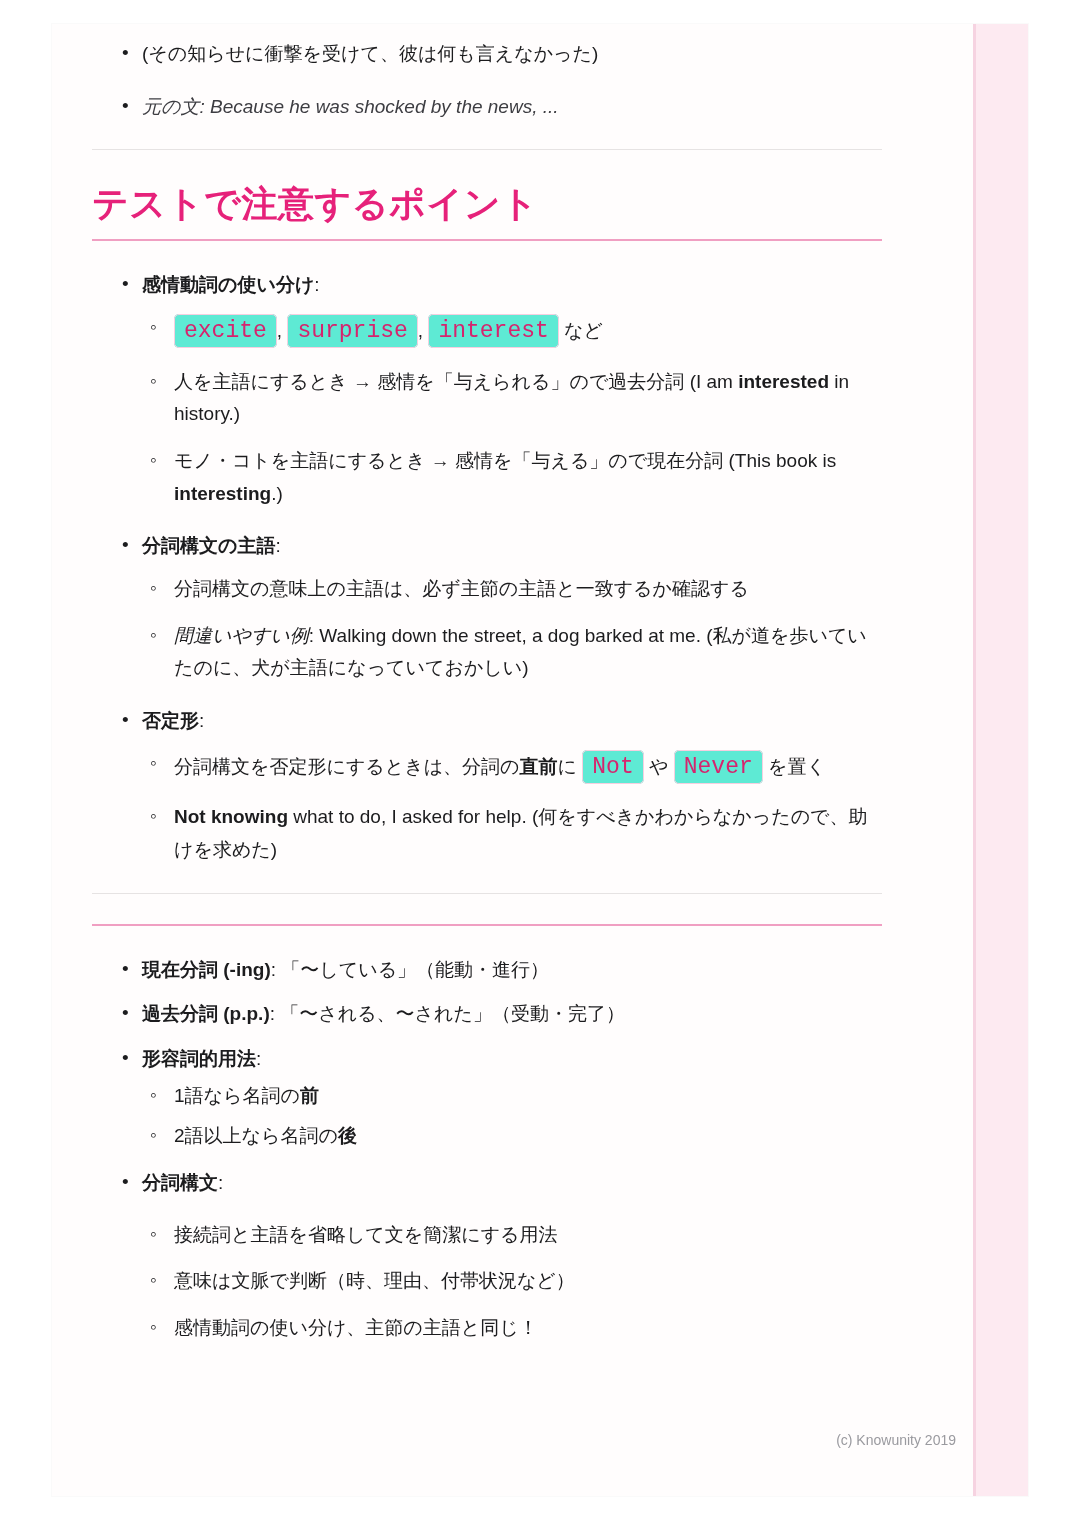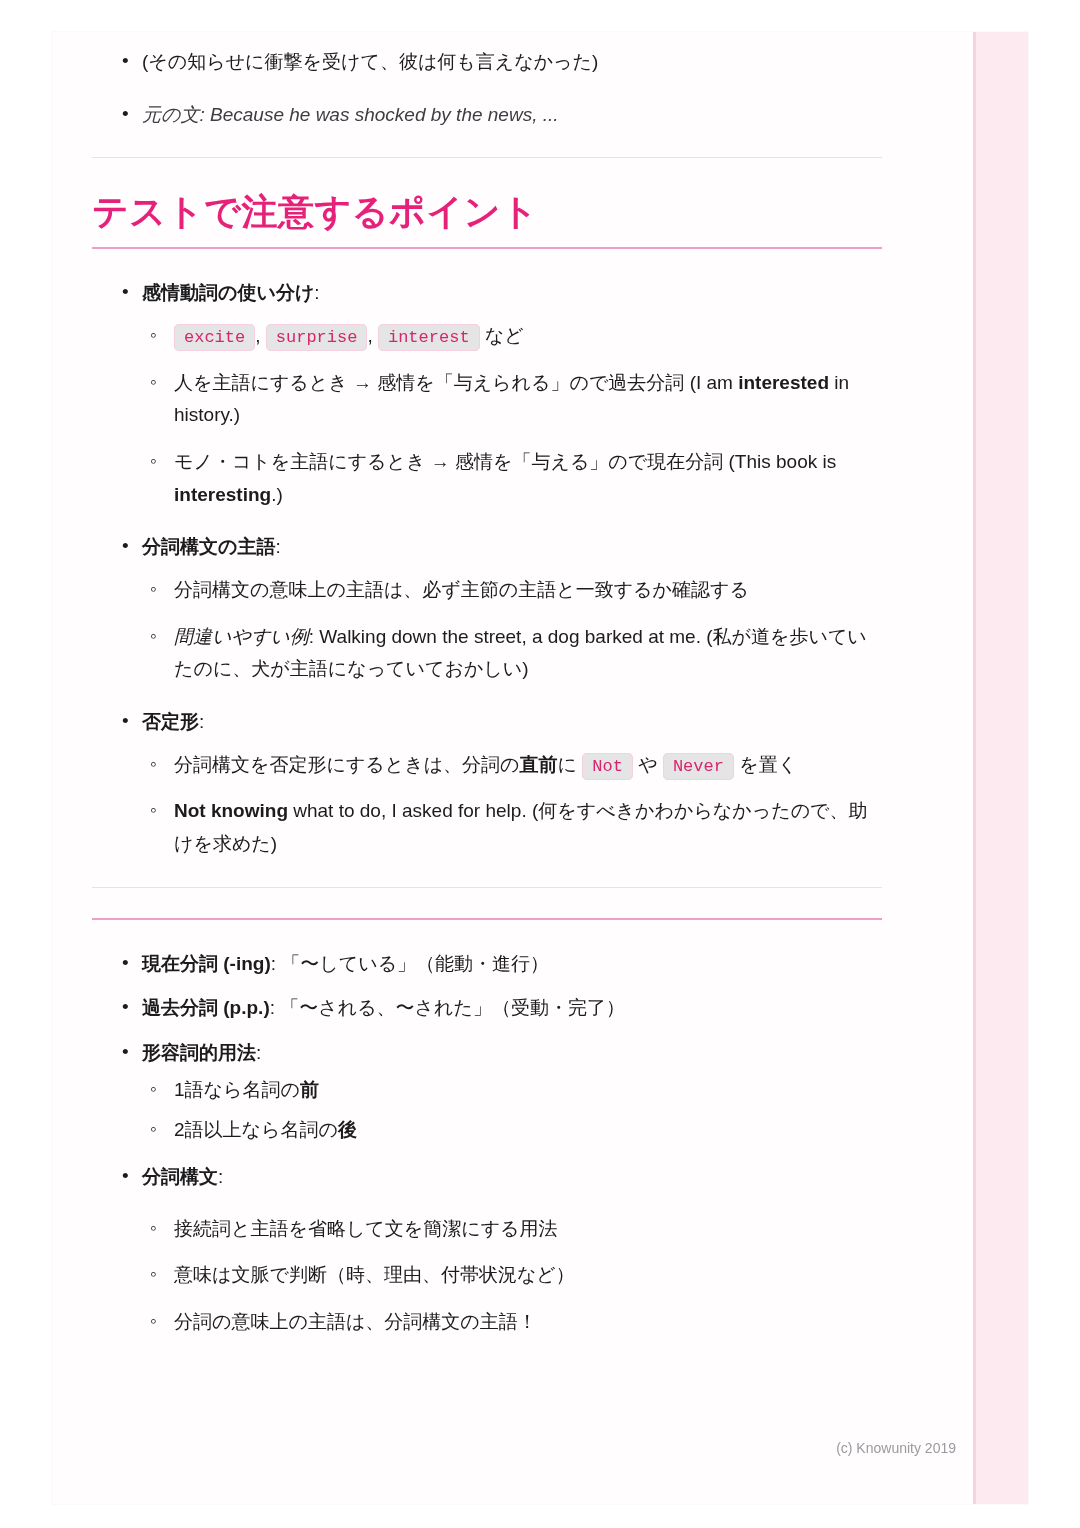--- a/index.html
+++ b/index.html
@@ -11,21 +11,21 @@
     width: 1080px;
     height: 1528px;
     font-family: "Liberation Sans", sans-serif;
     color: #1c1c1e;
     position: relative;
     overflow: hidden;
   }
   .page {
     position: absolute;
     left: 52px;
-    top: 32px;
+    top: 24px;
     width: 976px;
     height: 1472px;
     background: #fffdfd;
     box-shadow: 0 0 0 1px rgba(0,0,0,0.02);
   }
   .pink-strip {
     position: absolute;
     right: 0;
     top: 0;
     width: 52px;
@@ -103,23 +103,23 @@
     letter-spacing: 0.5px;
   }
   .section-rule {
     border: none;
     border-top: 2px solid #f09fc2;
     margin: 0 0 28px 0;
     width: 100%;
   }
   code.inline {
     font-family: "Liberation Mono", monospace;
-    font-size: 17px;
+    font-size: 23px;
     color: #d6246e;
-    background: #e5e5e5;
+    background: #5eead4;
     border: 1px solid #f6cfe0;
     border-radius: 5px;
     padding: 3px 9px;
     white-space: nowrap;
   }
   b, strong { font-weight: 700; }
   em, i { }
   .muted-ital {
     font-style: italic;
     color: #3d3d42;
@@ -223,21 +223,21 @@
       <li>
         <b>分詞構文</b><span>:</span>
         <ul class="lvl2" style="margin-top:19px;">
           <li>
             <span>接続詞と主語を省略して文を簡潔にする用法</span>
           </li>
           <li>
             <span>意味は文脈で判断（時、理由、付帯状況など）</span>
           </li>
           <li>
-            <span>分詞の意味上の主語は、分詞構文の主語！</span>
+            <span>感情動詞の使い分け、主節の主語と同じ！</span>
           </li>
         </ul>
       </li>
     </ul>
 
   </div>
 
   <div class="footer">(c) Knowunity 2019</div>
 </div>
 

